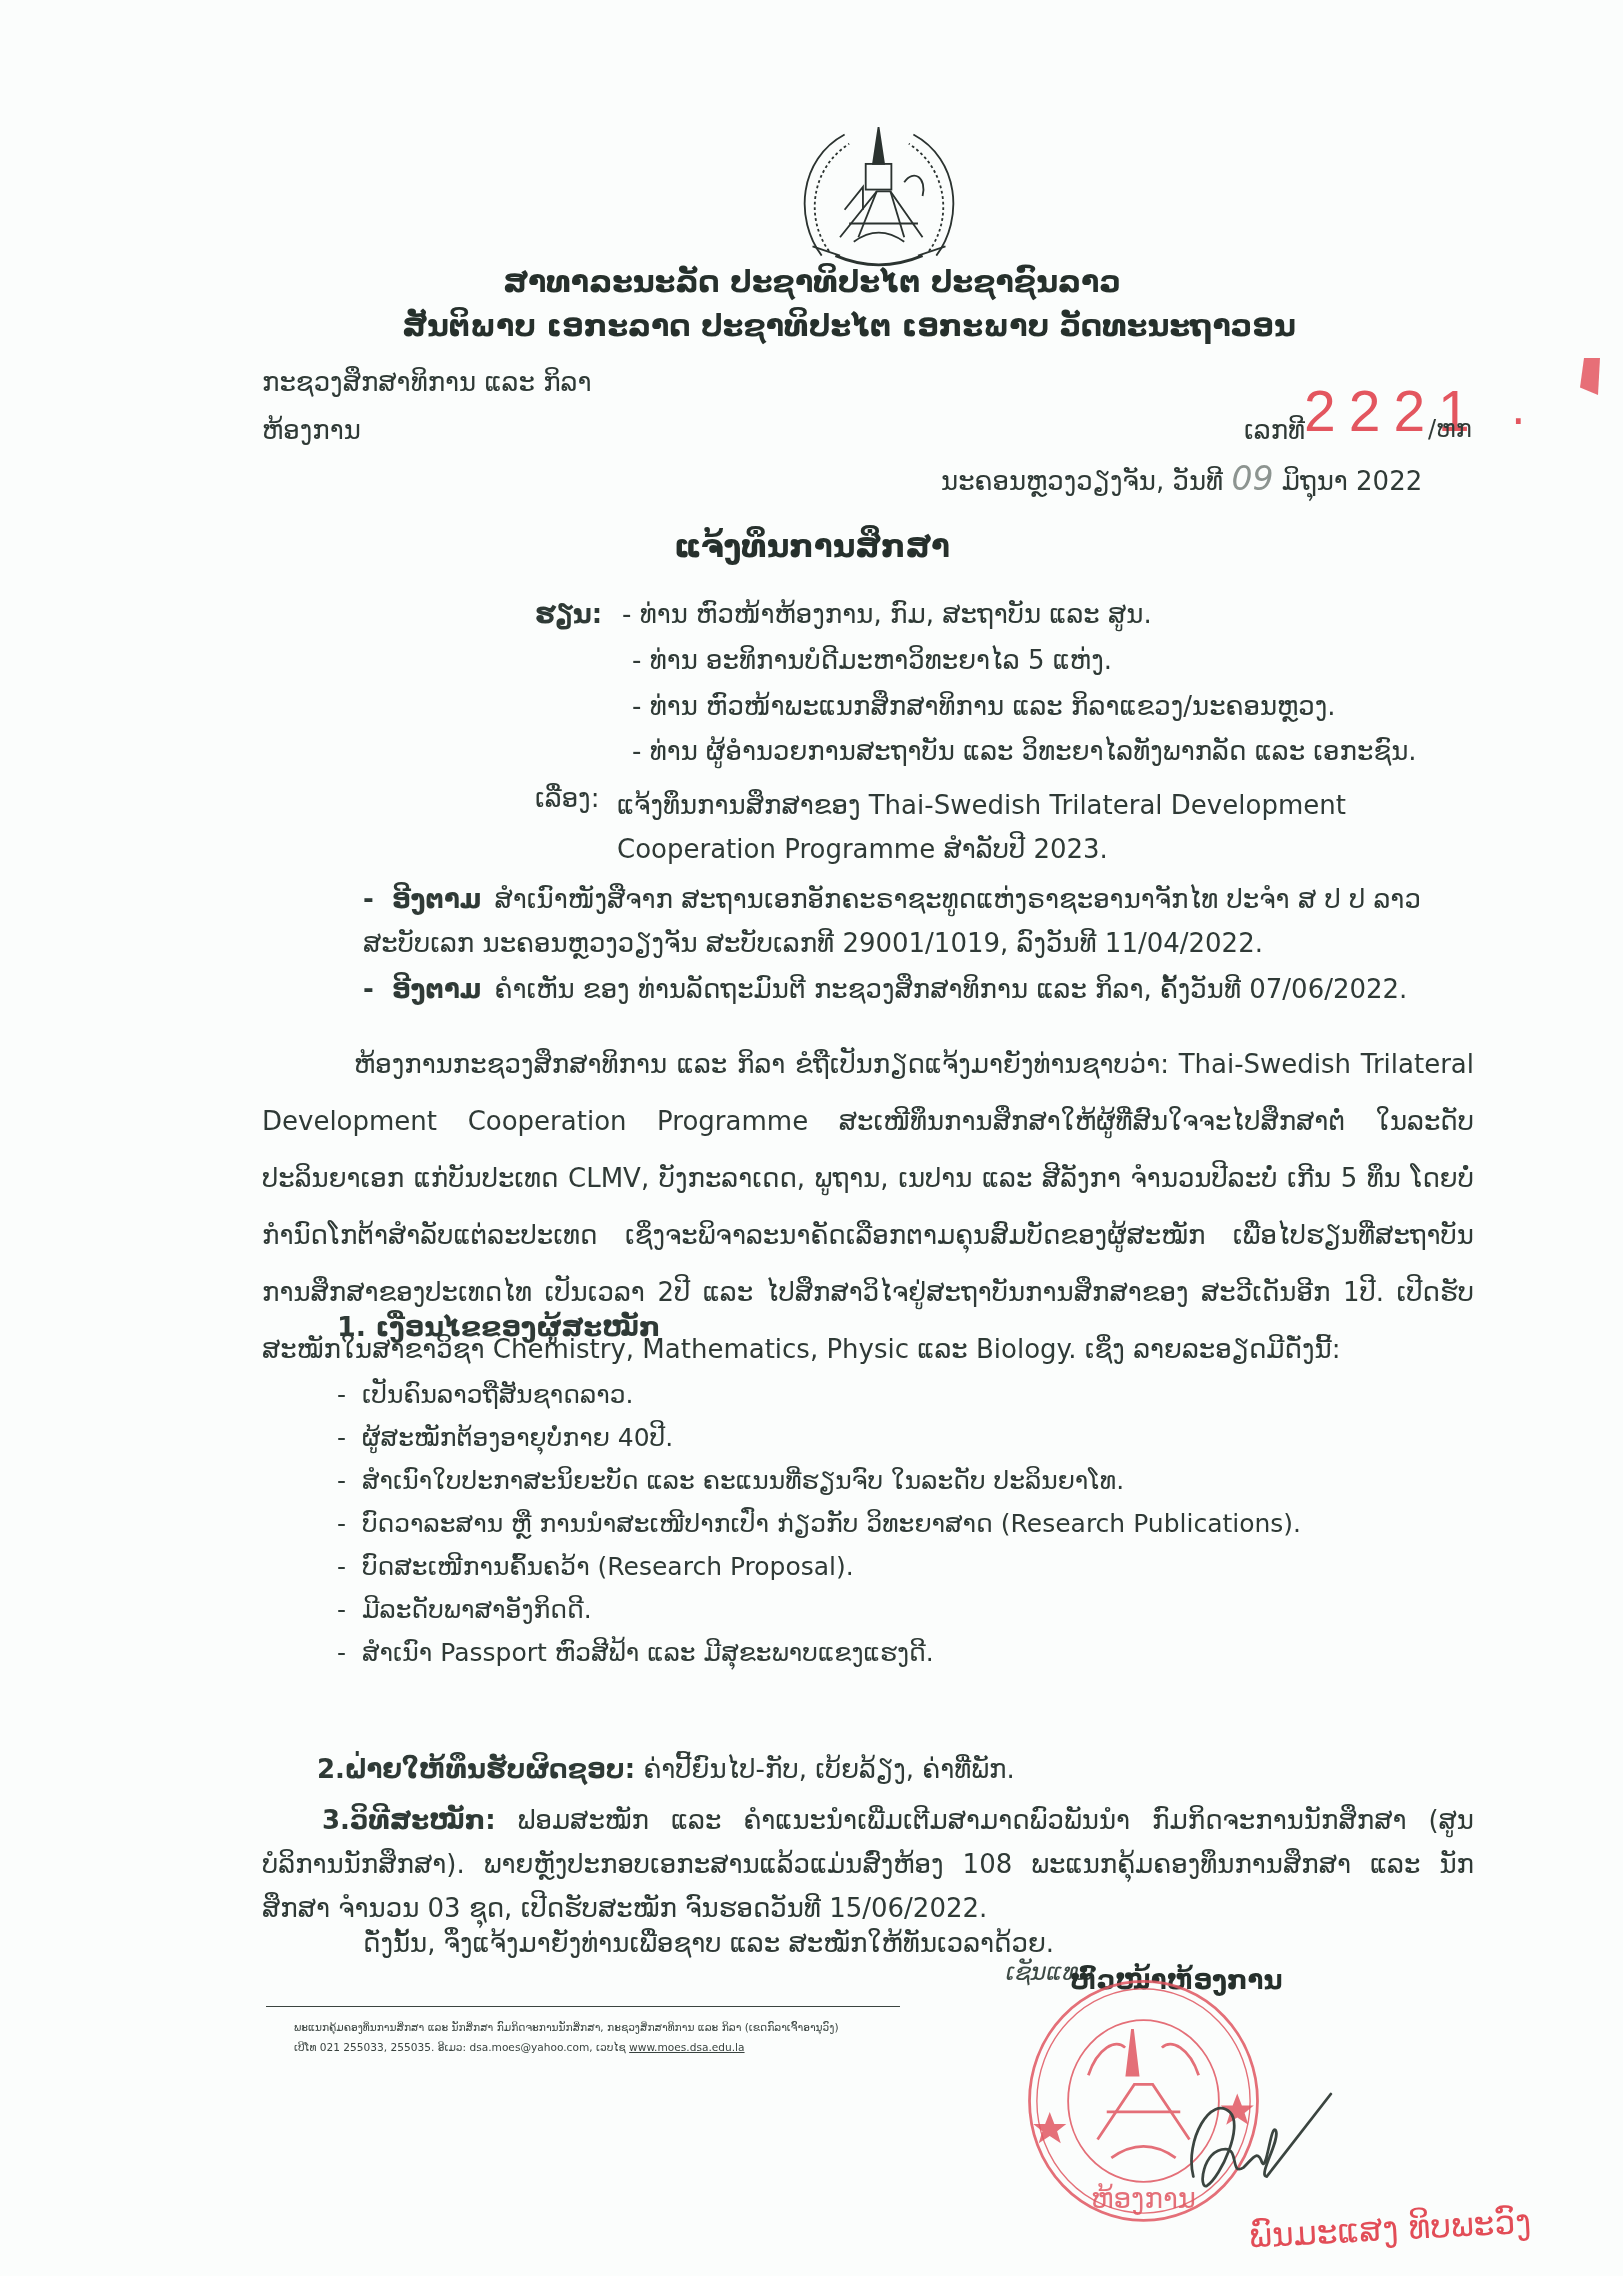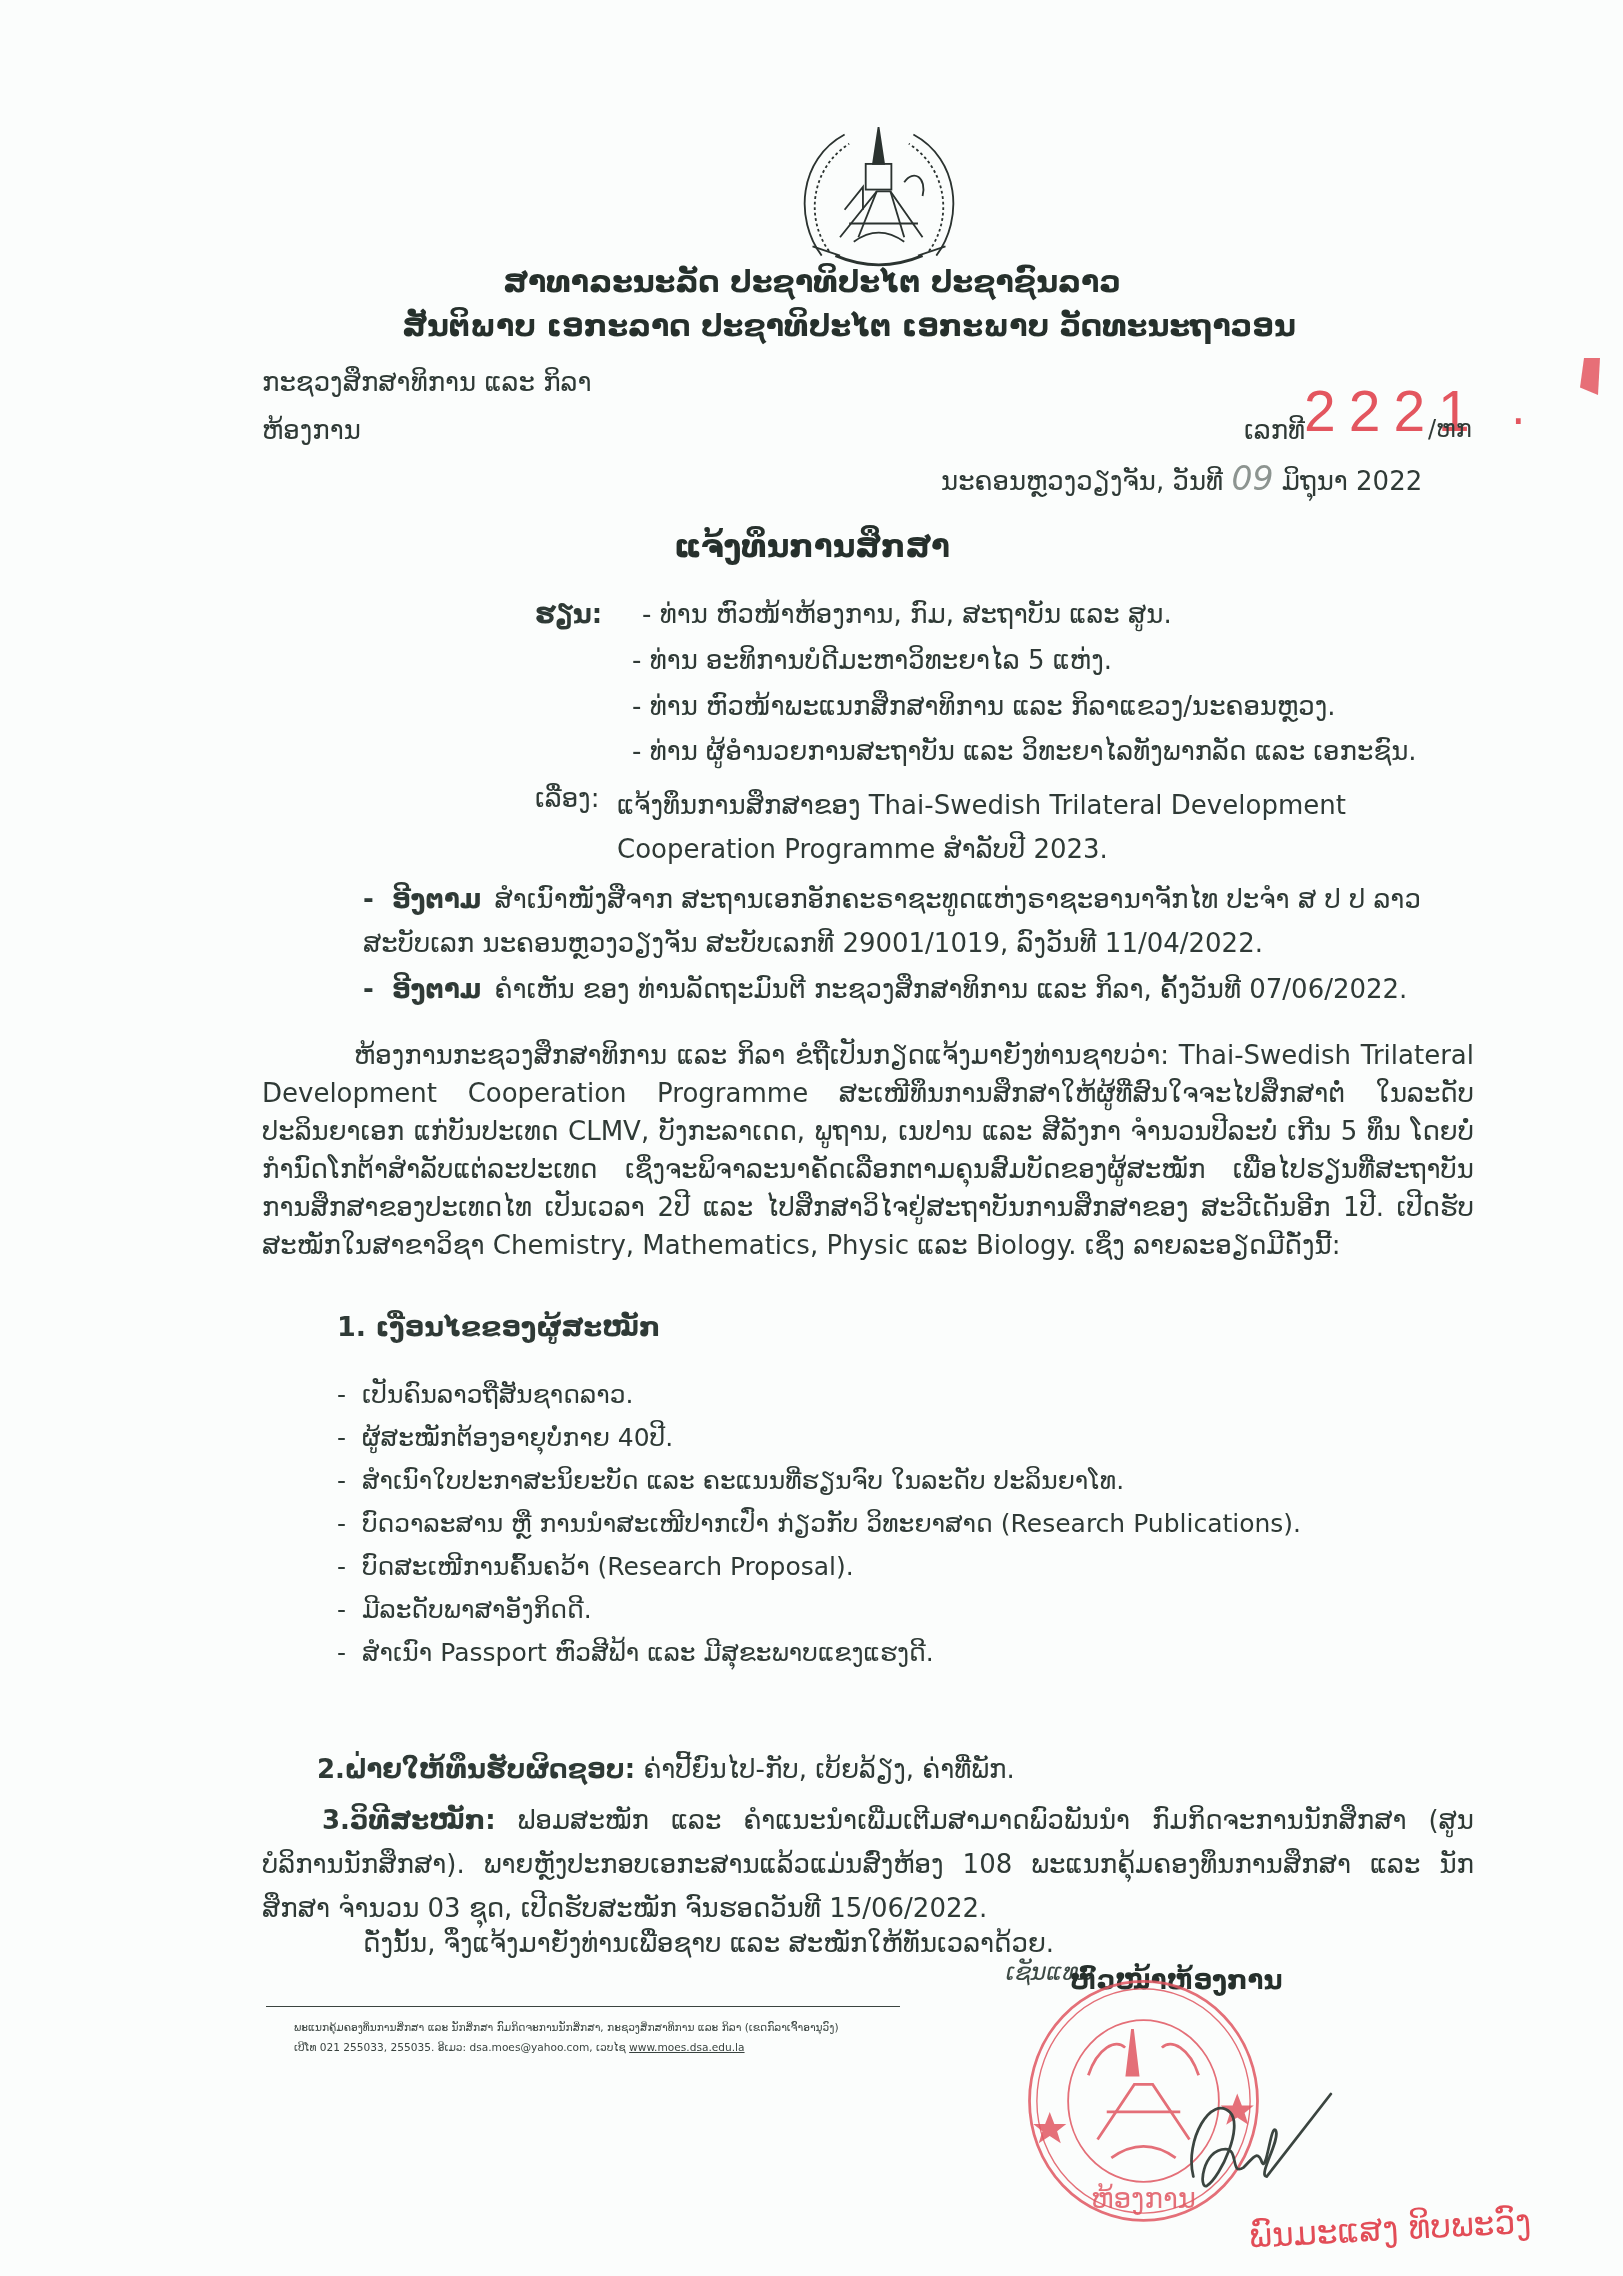--- a/index.html
+++ b/index.html
@@ -26,21 +26,21 @@
   .place-date { left: 941px; top: 459px; font-size: 26px; }
   .date-day { color: #8c9490; font-size: 33px; font-style: italic; margin-top: 39px; }
   .title { left: 0; width: 1624px; top: 528px; text-align: center; font-size: 31px; font-weight: bold; color: #26302c; }
   .to-label { left: 535px; top: 599px; font-size: 26px; font-weight: bold; }
   .to-line { font-size: 26px; }
   .subj-label { left: 535px; top: 783px; font-size: 26px; font-weight: normal; }
   .subj-text { left: 617px; top: 783px; font-size: 26px; width: 845px; line-height: 44px; }
   .ref-row { left: 363px; font-size: 26px; width: 1120px; line-height: 44px; }
   .ref-row b { margin-right: 13px; }
   .ref-dash { display: inline-block; width: 29px; font-weight: bold; }
-  .para { left: 262px; top: 1036px; width: 1212px; font-size: 26px; line-height: 38px; text-indent: 92px; text-align: justify; }
+  .para { left: 262px; top: 1036px; width: 1212px; font-size: 26px; line-height: 57px; text-indent: 92px; text-align: justify; }
   .sec1-title { left: 337px; top: 1311px; font-size: 27px; font-weight: bold; }
   .bullets { left: 321px; top: 1357px; font-size: 25px; line-height: 43px; list-style: none; margin: 16px; padding: 0; }
   .bullets li::before { content: "-  "; white-space: pre; }
   .sec2 { left: 317px; top: 1754px; font-size: 26px; }
   .sec3 { left: 262px; top: 1798px; width: 1212px; font-size: 26px; line-height: 44px; text-indent: 60px; text-align: justify; }
   .closing { left: 363px; top: 1928px; font-size: 26px; }
   .signer-title { left: 1070px; top: 1965px; font-size: 26px; font-weight: bold; color: #26302c; }
   .hand-note { left: 1006px; top: 1958px; font-size: 24px; font-style: italic; color: #3d4a45; }
   .footer-rule { left: 266px; top: 2006px; width: 634px; height: 0; border-top: 1.8px solid #3b4440; }
   .footer { left: 294px; top: 2017px; font-size: 10.6px; line-height: 20px; color: #38423e; }
@@ -87,21 +87,21 @@
 
 <div class="abs place-date">
   <span>ນະຄອນຫຼວງວຽງຈັນ, ວັນທີ</span>
   <span class="date-day">09</span>
   <span>ມິຖຸນາ 2022</span>
 </div>
 
 <div class="abs title">ແຈ້ງທຶນການສຶກສາ</div>
 
 <div class="abs to-label">ຮຽນ:</div>
-<div class="abs to-line" style="left:642px;top:599px;">- ທ່ານ ຫົວໜ້າຫ້ອງການ, ກົມ, ສະຖາບັນ ແລະ ສູນ.</div>
+<div class="abs to-line" style="left:622px;top:599px;">- ທ່ານ ຫົວໜ້າຫ້ອງການ, ກົມ, ສະຖາບັນ ແລະ ສູນ.</div>
 <div class="abs to-line" style="left:632px;top:645px;">- ທ່ານ ອະທິການບໍດີມະຫາວິທະຍາໄລ 5 ແຫ່ງ.</div>
 <div class="abs to-line" style="left:632px;top:691px;">- ທ່ານ ຫົວໜ້າພະແນກສຶກສາທິການ ແລະ ກິລາແຂວງ/ນະຄອນຫຼວງ.</div>
 <div class="abs to-line" style="left:632px;top:736px;">- ທ່ານ ຜູ້ອຳນວຍການສະຖາບັນ ແລະ ວິທະຍາໄລທັງພາກລັດ ແລະ ເອກະຊົນ.</div>
 
 <div class="abs subj-label">ເລື່ອງ:</div>
 <div class="abs subj-text">ແຈ້ງທຶນການສຶກສາຂອງ Thai-Swedish Trilateral Development Cooperation Programme ສຳລັບປີ 2023.</div>
 
 <div class="abs ref-row" style="top:877px;">
   <span class="ref-dash">-</span><b>ອີງຕາມ</b><span>ສຳເນົາໜັງສືຈາກ ສະຖານເອກອັກຄະຣາຊະທູດແຫ່ງຣາຊະອານາຈັກໄທ ປະຈຳ ສ ປ ປ ລາວ ສະບັບເລກ ນະຄອນຫຼວງວຽງຈັນ ສະບັບເລກທີ 29001/1019, ລົງວັນທີ 11/04/2022.</span>
 </div>

